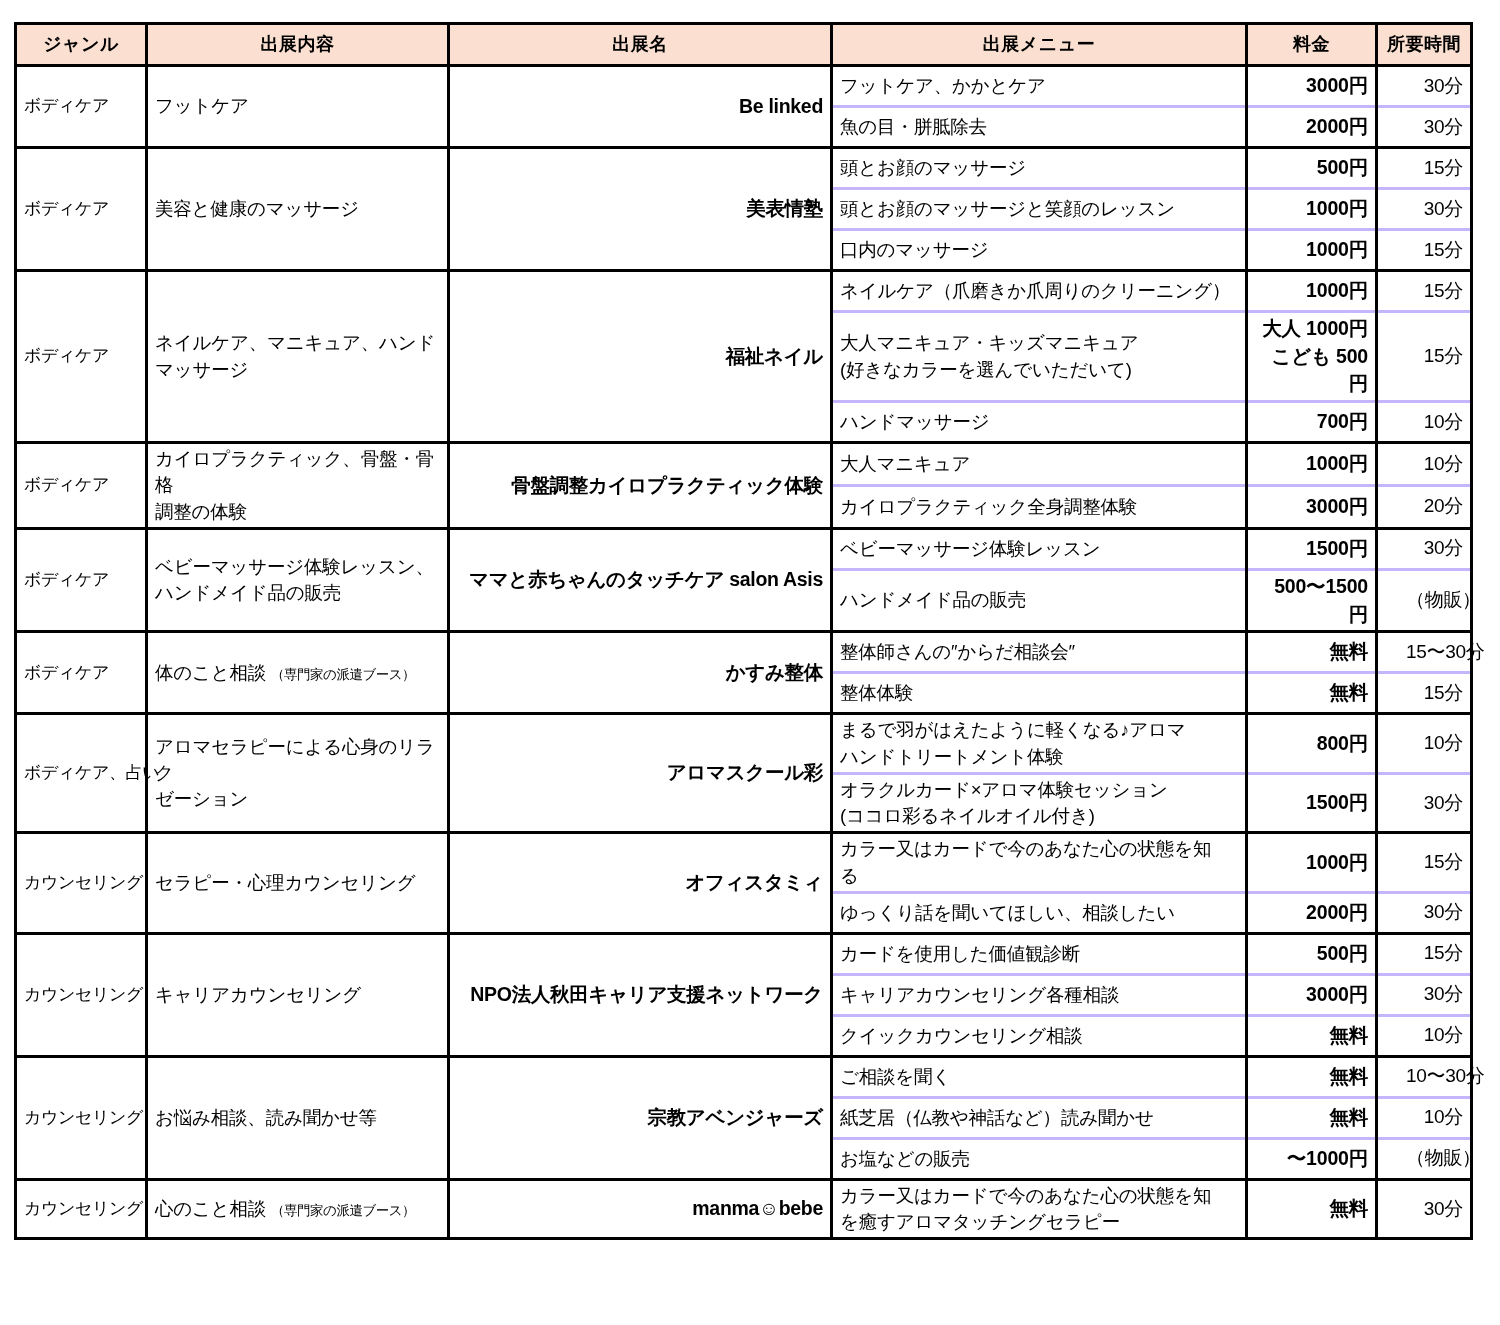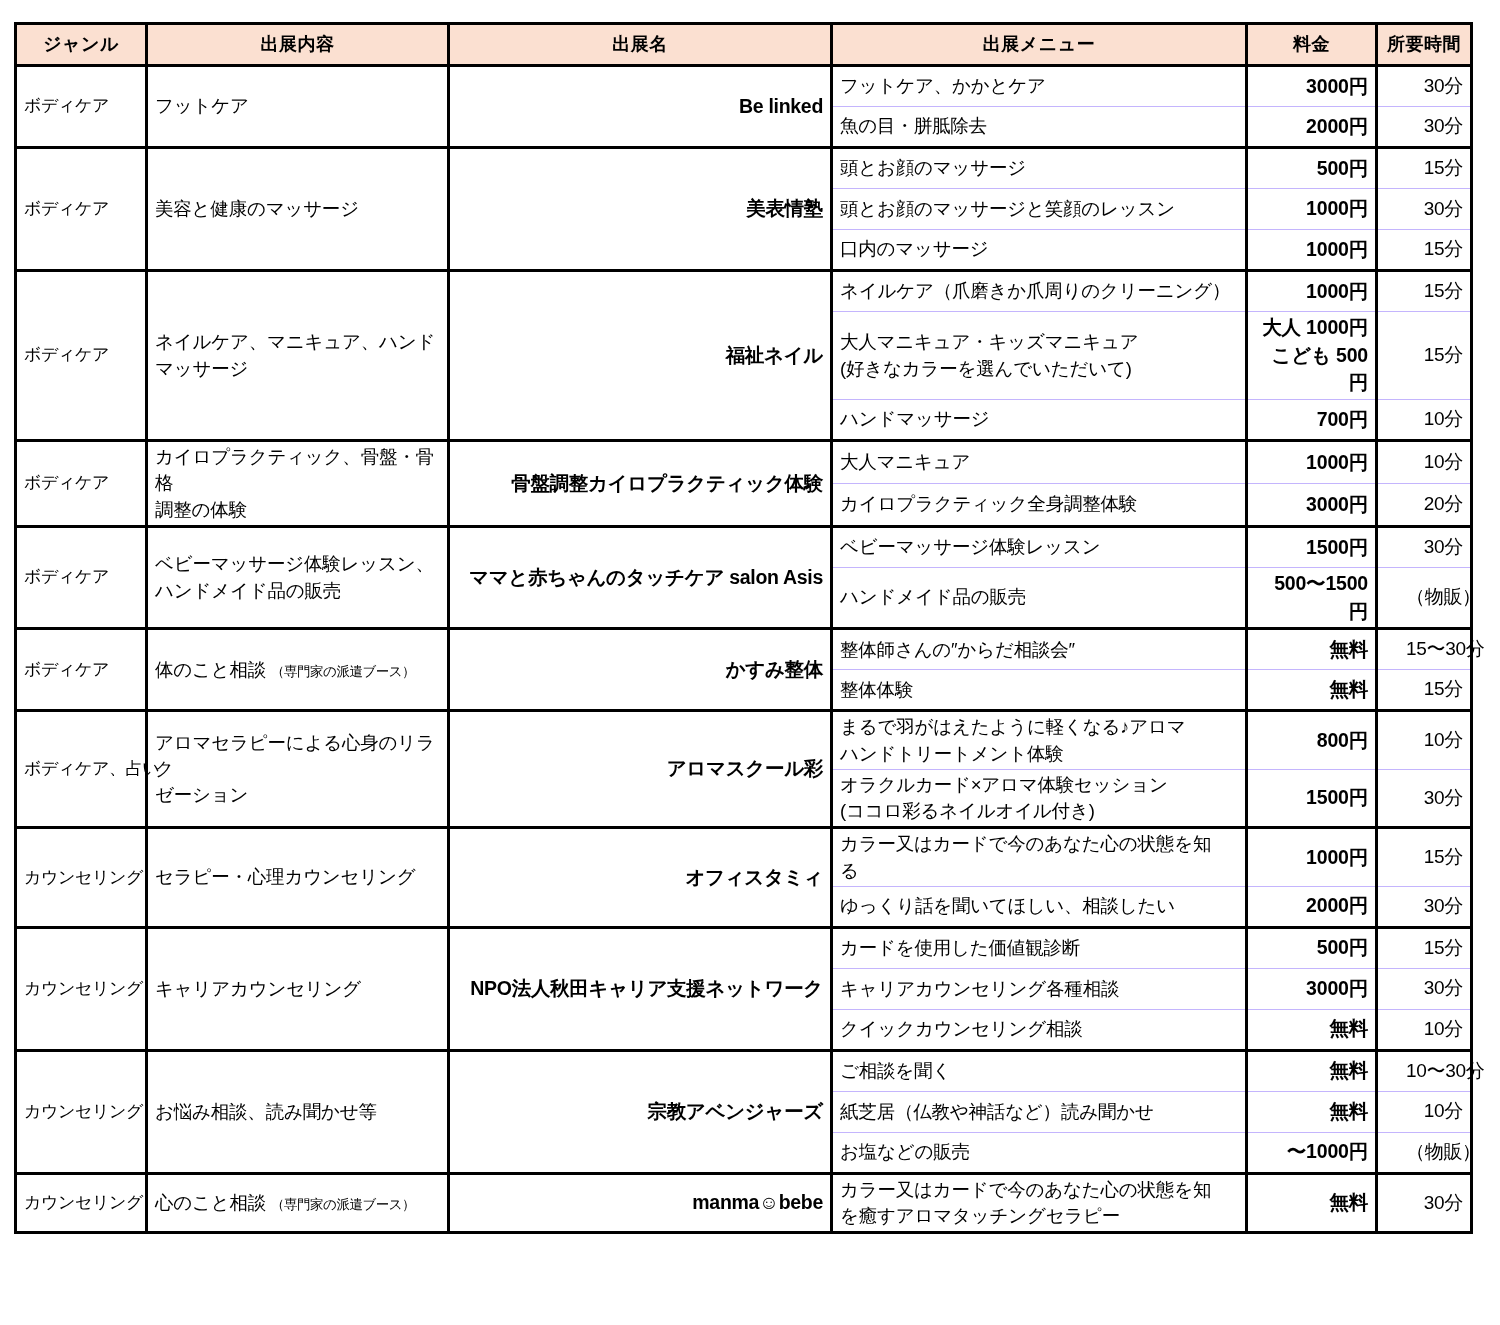--- a/index.html
+++ b/index.html
@@ -47,21 +47,21 @@
     font-weight: bold;
     font-size: 18px;
     height: 42px;
     padding: 0 4px;
     border-top: 3px solid #000;
     border-bottom: 3px solid #000;
     letter-spacing: 0.5px;
   }
   
   tr.grp-start > td { border-top: 3px solid #000; }
-  tr.sub > td { border-top: 1px solid #c4b5fd; }
+  tr.sub > td { border-top: 3px solid #c4b5fd; }
 
   td.genre      { font-size: 17px; text-align: left; white-space: nowrap; letter-spacing: -0.4px; }
   td.content    { font-size: 18.5px; text-align: left; letter-spacing: -0.2px; margin-left: 28px; }
   td.name       { font-weight: bold; font-size: 19.5px; text-align: right; letter-spacing: -0.3px; }
   td.menu       { font-size: 18.5px; text-align: left; letter-spacing: -0.2px; }
   td.price      { font-weight: bold; font-size: 19.5px; text-align: right; white-space: pre-line; letter-spacing: -0.2px;}
   td.time       { font-size: 19px; text-align: right; white-space: nowrap; letter-spacing: -0.3px; padding-left: 28px;}
 
   td.menu .ml { display: block; }
   td.content .ml { display: block; }

